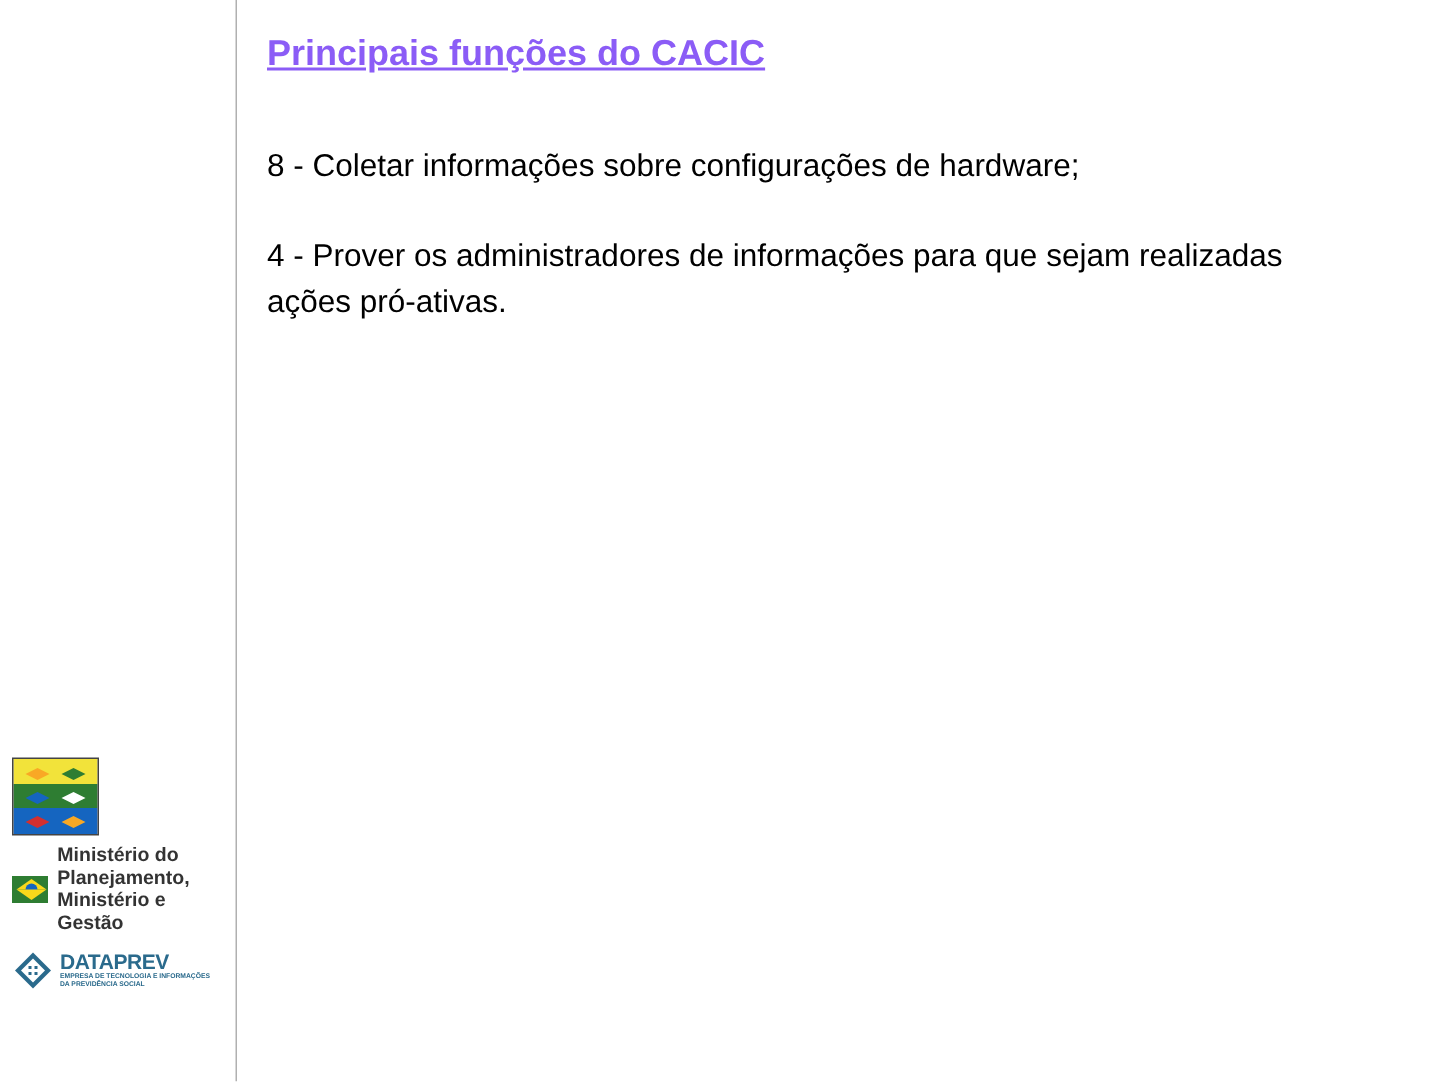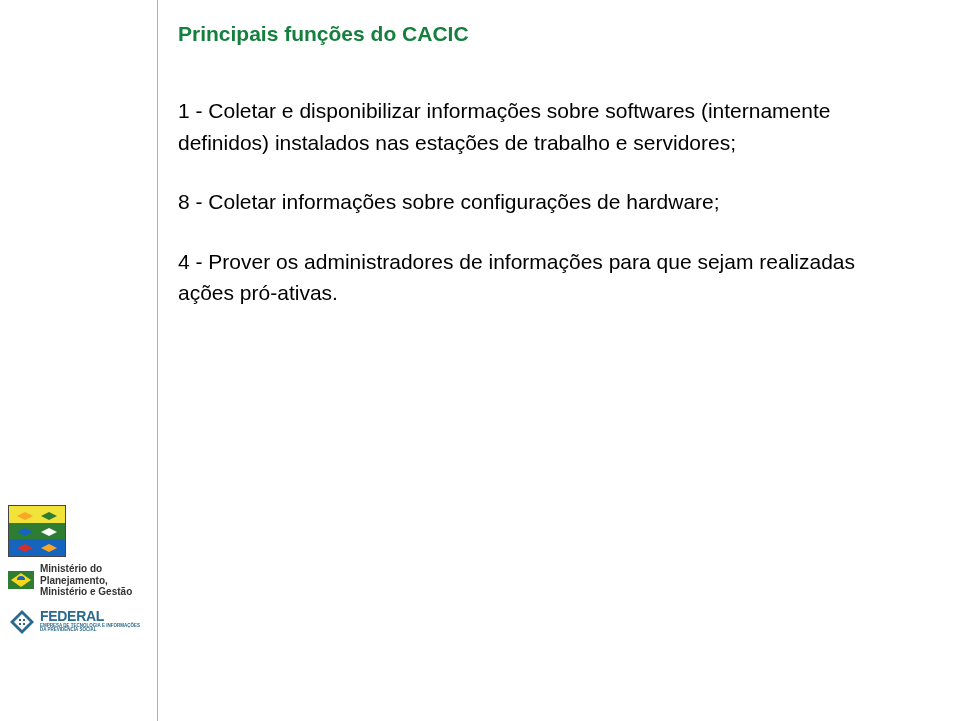--- a/index.html
+++ b/index.html
@@ -16,23 +16,24 @@
       left: 157px;
       top: 0;
       width: 1px;
       height: 721px;
       background: #b0b0b0;
     }
     .title {
       position: absolute;
       left: 178px;
       top: 22px;
-      font-size: 21px;
-      font-weight: bold;
-      color: #15803d;
+      font-size: 24px;
+      font-weight: bold;
+      color: #8b5cf6;
+      text-decoration: underline;
     }
     .content {
       position: absolute;
       left: 178px;
       top: 95px;
       width: 720px;
     }
     .item {
       font-size: 21px;
       color: #000;
@@ -129,21 +130,21 @@
     .mini-flag-circle {
       position: absolute;
       left: 9px;
       top: 5px;
       width: 8px;
       height: 8px;
       background: #1565c0;
       border-radius: 50%;
     }
     .ministerio-text {
-      font-size: 10px;
+      font-size: 13px;
       font-weight: bold;
       color: #333;
       line-height: 1.15;
     }
     .logo-dataprev {
       display: flex;
       align-items: flex-start;
     }
     .dataprev-icon {
       width: 28px;
@@ -169,21 +170,20 @@
     }
   </style>
 </head>
 <body>
 
 <div class="vertical-line"></div>
 
 <div class="title">Principais funções do CACIC</div>
 
 <div class="content">
-  <div class="item">1 - Coletar e disponibilizar informações sobre softwares (internamente definidos) instalados nas estações de trabalho e servidores;</div>
   <div class="item">8 - Coletar informações sobre configurações de hardware;</div>
   <div class="item">4 - Prover os administradores de informações para que sejam realizadas ações pró-ativas.</div>
 </div>
 
 <div class="logos">
 
   <div class="logo-brasil-box">
     <div class="logo-flag-panel">
       <svg width="54" height="48" viewBox="0 0 54 48">
         <rect x="0" y="0" width="54" height="48" fill="#fff" opacity="0"></rect>
@@ -211,19 +211,19 @@
   <div class="logo-dataprev">
     <svg class="dataprev-icon" viewBox="0 0 28 28">
       <path d="M 14 2 L 26 14 L 14 26 L 2 14 Z" fill="#2a6a8c"></path>
       <path d="M 14 6 L 22 14 L 14 22 L 6 14 Z" fill="#fff"></path>
       <rect x="11" y="11" width="2" height="2" fill="#2a6a8c"></rect>
       <rect x="15" y="11" width="2" height="2" fill="#2a6a8c"></rect>
       <rect x="11" y="15" width="2" height="2" fill="#2a6a8c"></rect>
       <rect x="15" y="15" width="2" height="2" fill="#2a6a8c"></rect>
     </svg>
     <div class="dataprev-text-wrap">
-      <div class="dataprev-word">FEDERAL</div>
+      <div class="dataprev-word">DATAPREV</div>
       <div class="dataprev-sub">EMPRESA DE TECNOLOGIA E INFORMAÇÕES</div>
       <div class="dataprev-sub">DA PREVIDÊNCIA SOCIAL</div>
     </div>
   </div>
 
 </div>
 
 </body></html>

